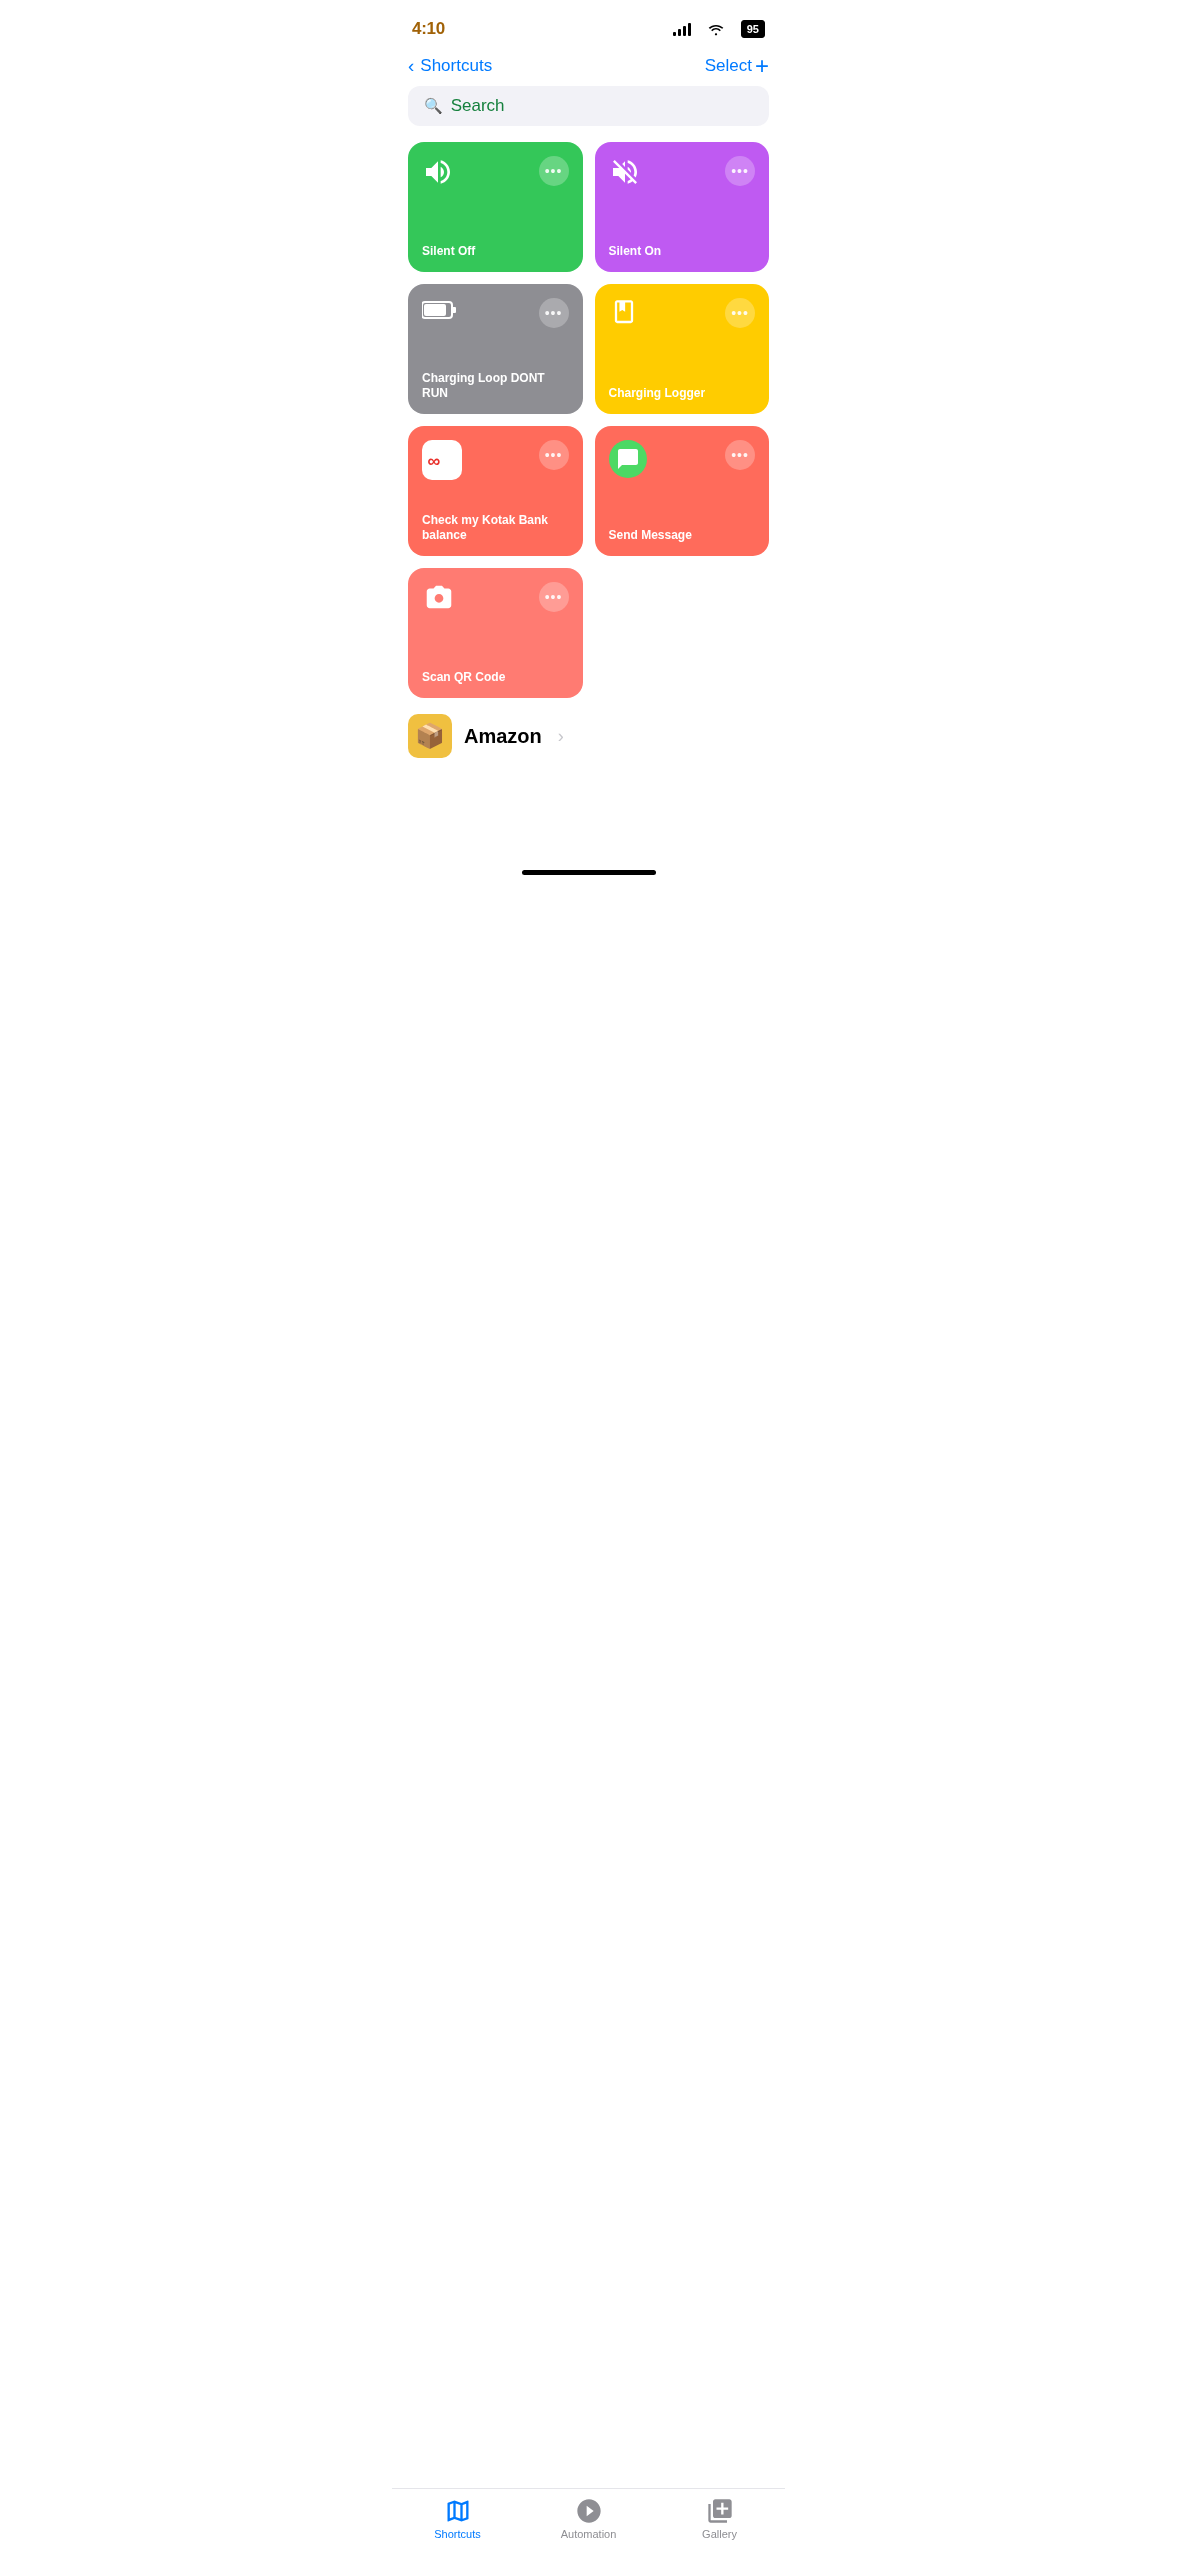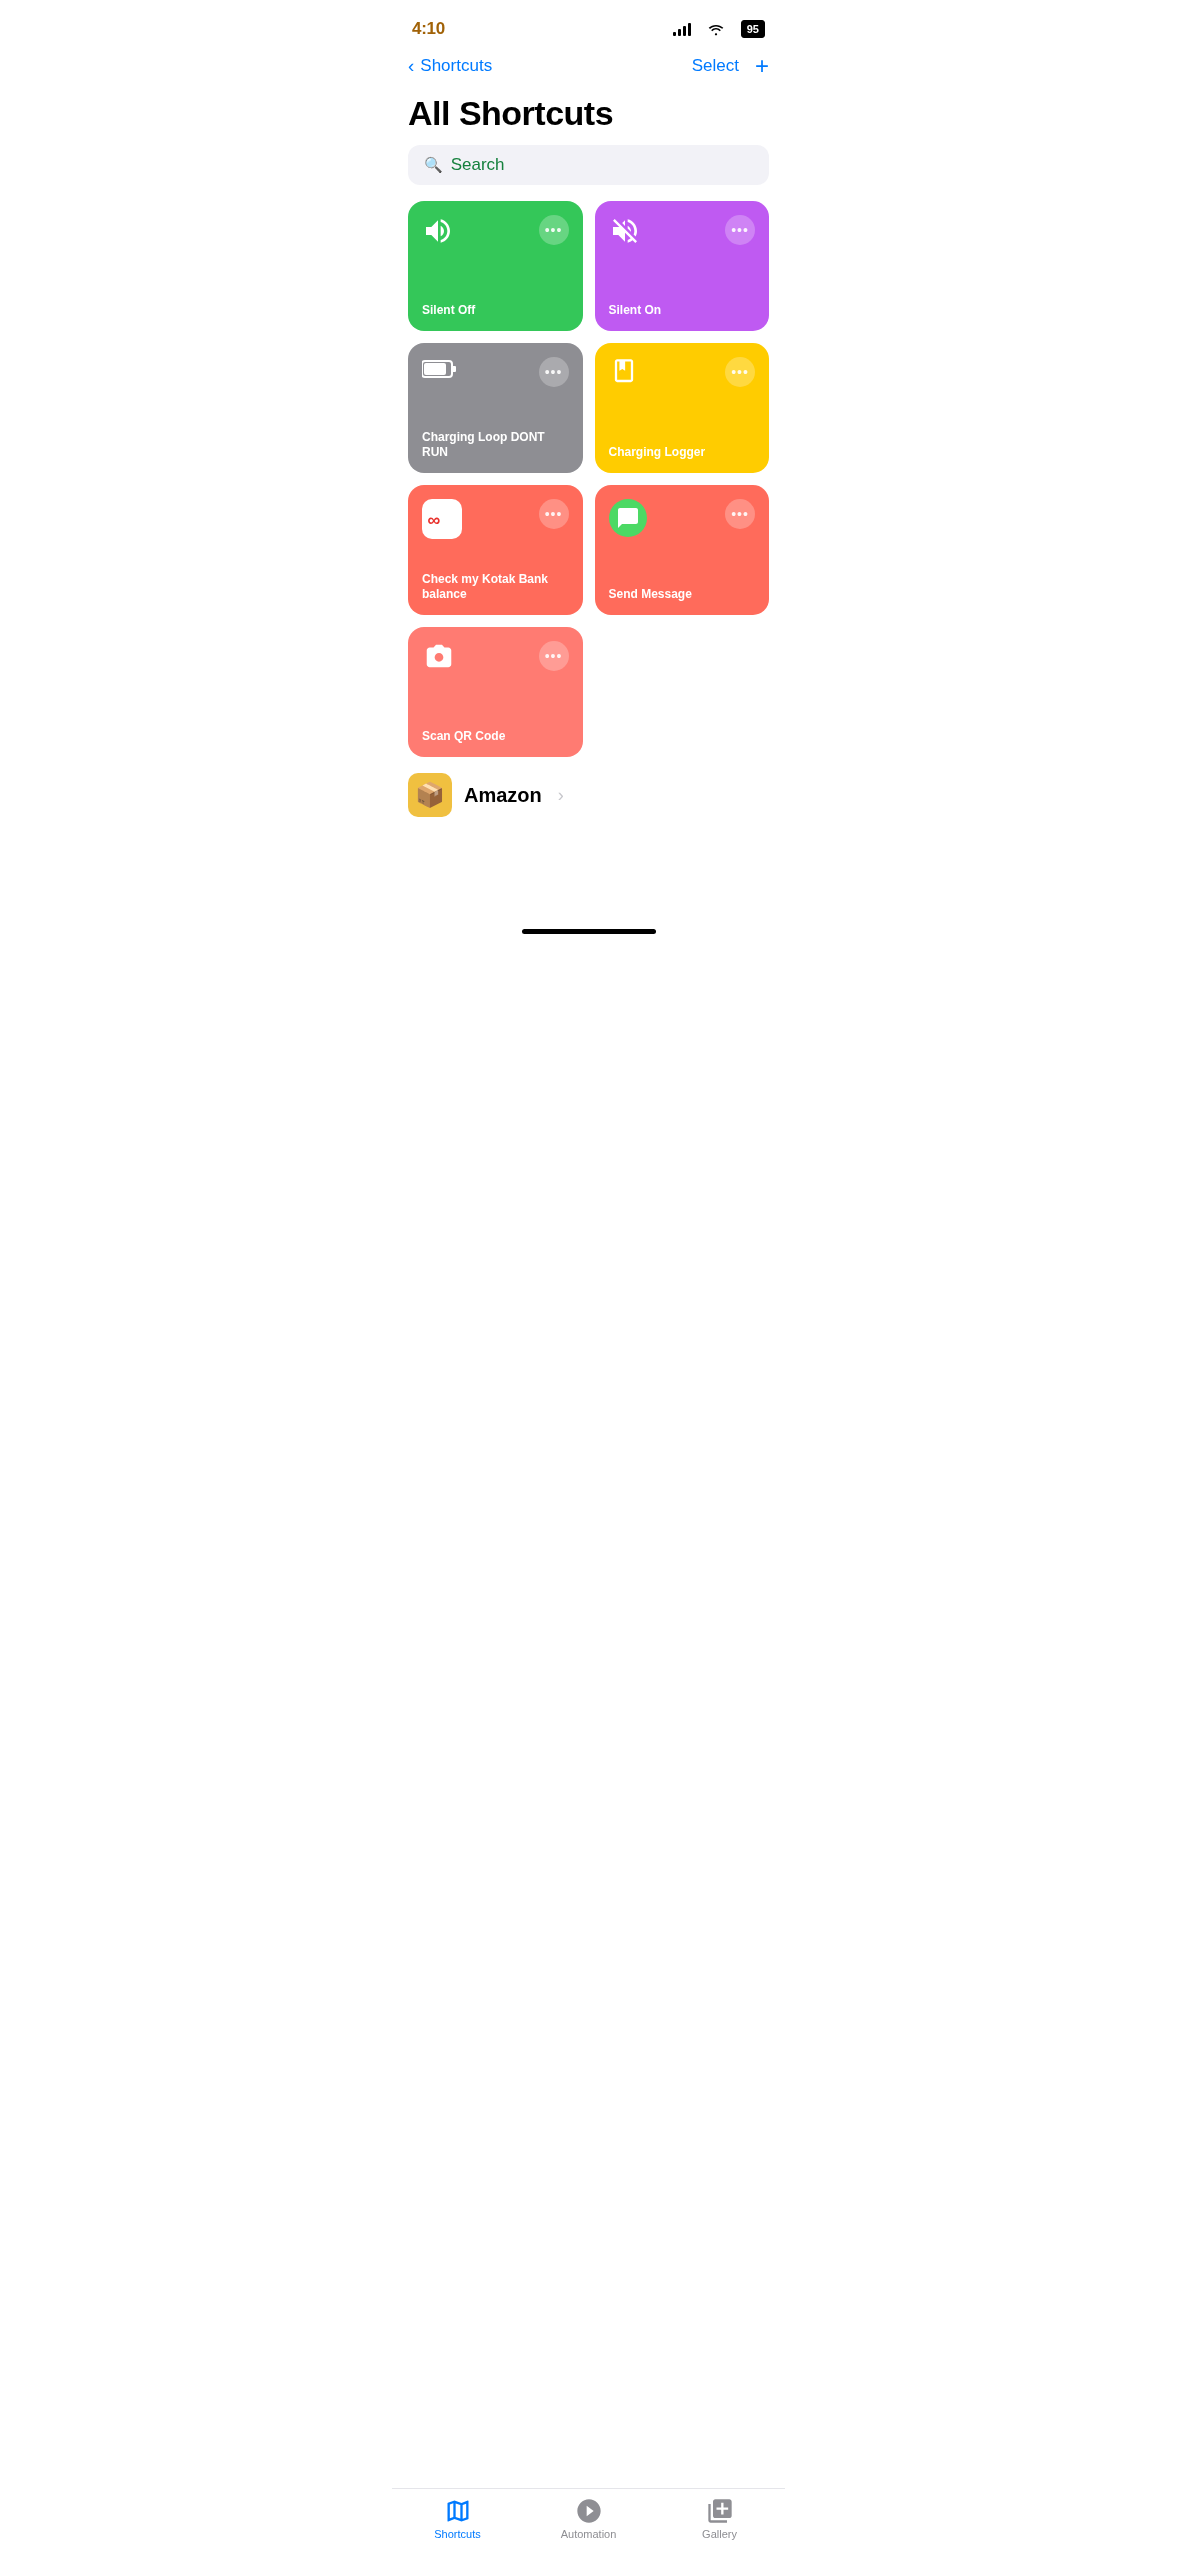--- a/index.html
+++ b/index.html
@@ -71,21 +71,21 @@
       cursor: pointer;
     }
     .nav-back-chevron {
       font-size: 19px;
       font-weight: 300;
       margin-right: 2px;
     }
     .nav-right {
       display: flex;
       align-items: center;
-      gap: 16px;
+      gap: 3px;
     }
     .nav-select {
       color: #007AFF;
       font-size: 17px;
       cursor: pointer;
     }
     .nav-plus {
       color: #007AFF;
       font-size: 24px;
       font-weight: 300;
@@ -266,21 +266,20 @@
     <span>Shortcuts</span>
   </div>
   <div class="nav-right">
     <span class="nav-select">Select</span>
     <span class="nav-plus">+</span>
   </div>
 </div>
 
 <div class="scroll-content">
 
-  <div class="page-title">All Shortcuts</div>
 
   <div class="search-container">
     <div class="search-bar">
       <span class="search-icon">🔍</span>
       <span class="search-placeholder">Search</span>
     </div>
   </div>
 
   <div class="shortcuts-grid">
 

